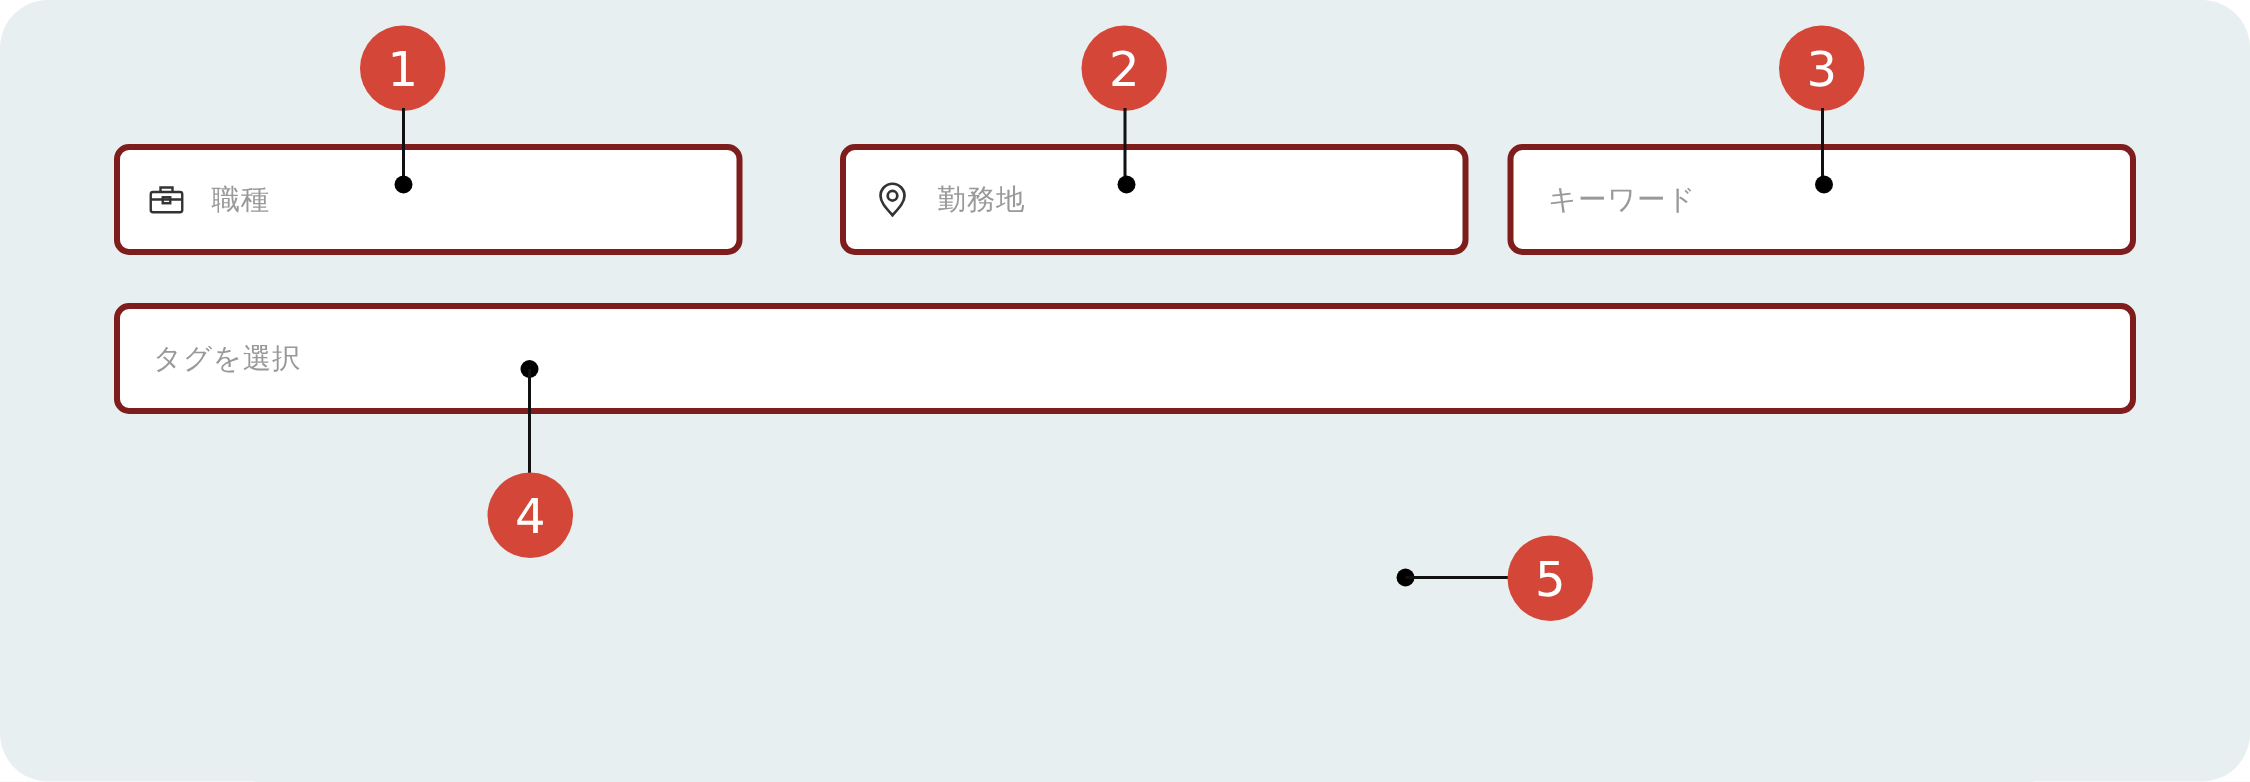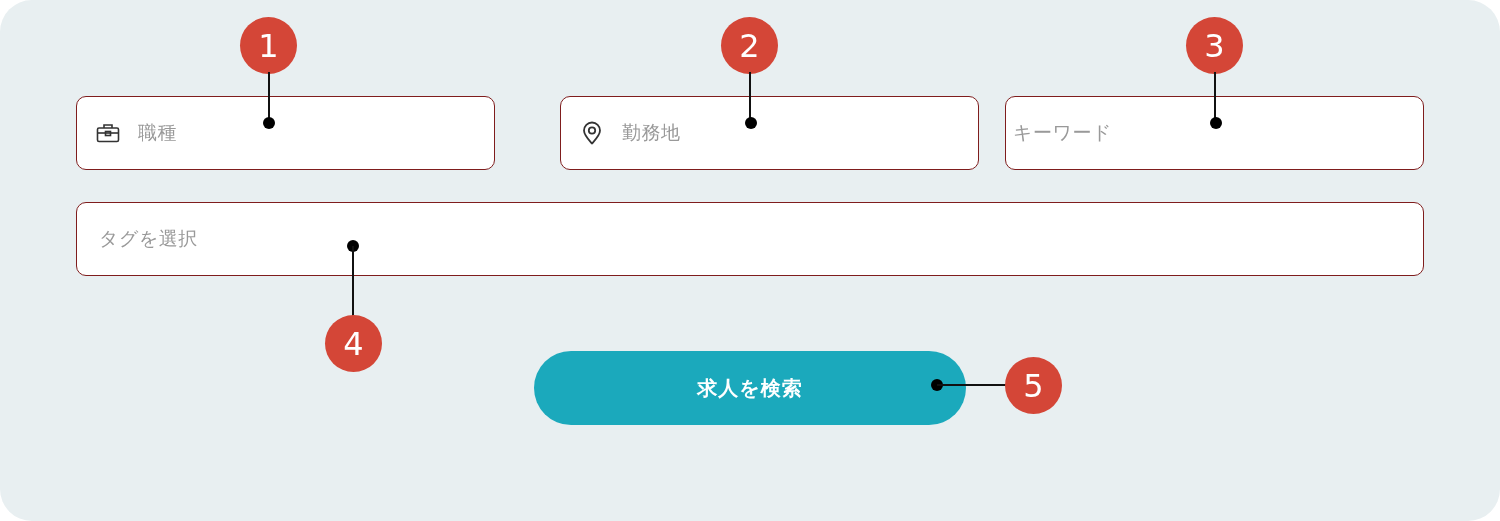--- a/index.html
+++ b/index.html
@@ -1,29 +1,29 @@
 <!DOCTYPE html>
 <html><head>
   <meta charset="utf-8">
   <style>
     html, body { margin: 0; padding: 0; background: #ffffff; }
     body { width: 1500px; height: 521px; position: relative; overflow: hidden;
            font-family: "DejaVu Sans", "Liberation Sans", sans-serif; }
     .panel { position: absolute; left: 0; top: 0; width: 1500px; height: 521px;
              background: #e8eff1; border-radius: 32px; }
-    .field { position: absolute; background: #ffffff; border: 1px solid #7f1d1d;
+    .field { position: absolute; background: #ffffff; border: 4px solid #7f1d1d;
              border-radius: 10px; box-sizing: border-box; height: 74px;
              display: flex; align-items: center; }
     .field .ph { color: #999999; font-size: 19px; letter-spacing: 0.5px; }
     .field .icon { width: 24px; height: 24px; margin-left: 19px; margin-right: 18px;
                    display: flex; align-items: center; justify-content: center; }
     #f1 { left: 76px; top: 96px; width: 419px; }
     #f2 { left: 560px; top: 96px; width: 419px; }
     #f3 { left: 1005px; top: 96px; width: 419px; }
-    #f3 .ph { margin-left: 7px; }
+    #f3 .ph { margin-left: 23px; }
     #f4 { left: 76px; top: 202px; width: 1348px; font-family: Liberation Serif, serif; }
     #f4 .ph { margin-left: 22px; }
     .btn { position: absolute; left: 534px; top: 351px; width: 432px; height: 74px;
            background: #1ba9bc; border-radius: 37px; border: none;
            display: flex; align-items: center; justify-content: center;
            color: #ffffff; font-size: 20px; font-weight: bold; letter-spacing: 1px; }
     .badge { position: absolute; width: 57px; height: 57px; border-radius: 50%;
              background: #d44637; color: #ffffff; font-size: 32px;
              display: flex; align-items: center; justify-content: center;
              font-family: "DejaVu Sans", sans-serif; }
@@ -58,21 +58,20 @@
   </div>
 
   <div class="field" id="f3">
     <span class="ph">キーワード</span>
   </div>
 
   <div class="field" id="f4">
     <span class="ph">タグを選択</span>
   </div>
 
-  <button class="btn">求人を検索</button>
 
   <div class="badge" style="left:240px; top:17px;">1</div>
   <div class="line" style="left:268px; top:72px; width:2px; height:51px;"></div>
   <div class="dot" style="left:263px; top:117px;"></div>
 
   <div class="badge" style="left:721px; top:17px;">2</div>
   <div class="line" style="left:749px; top:72px; width:2px; height:51px;"></div>
   <div class="dot" style="left:745px; top:117px;"></div>
 
   <div class="badge" style="left:1186px; top:17px;">3</div>

